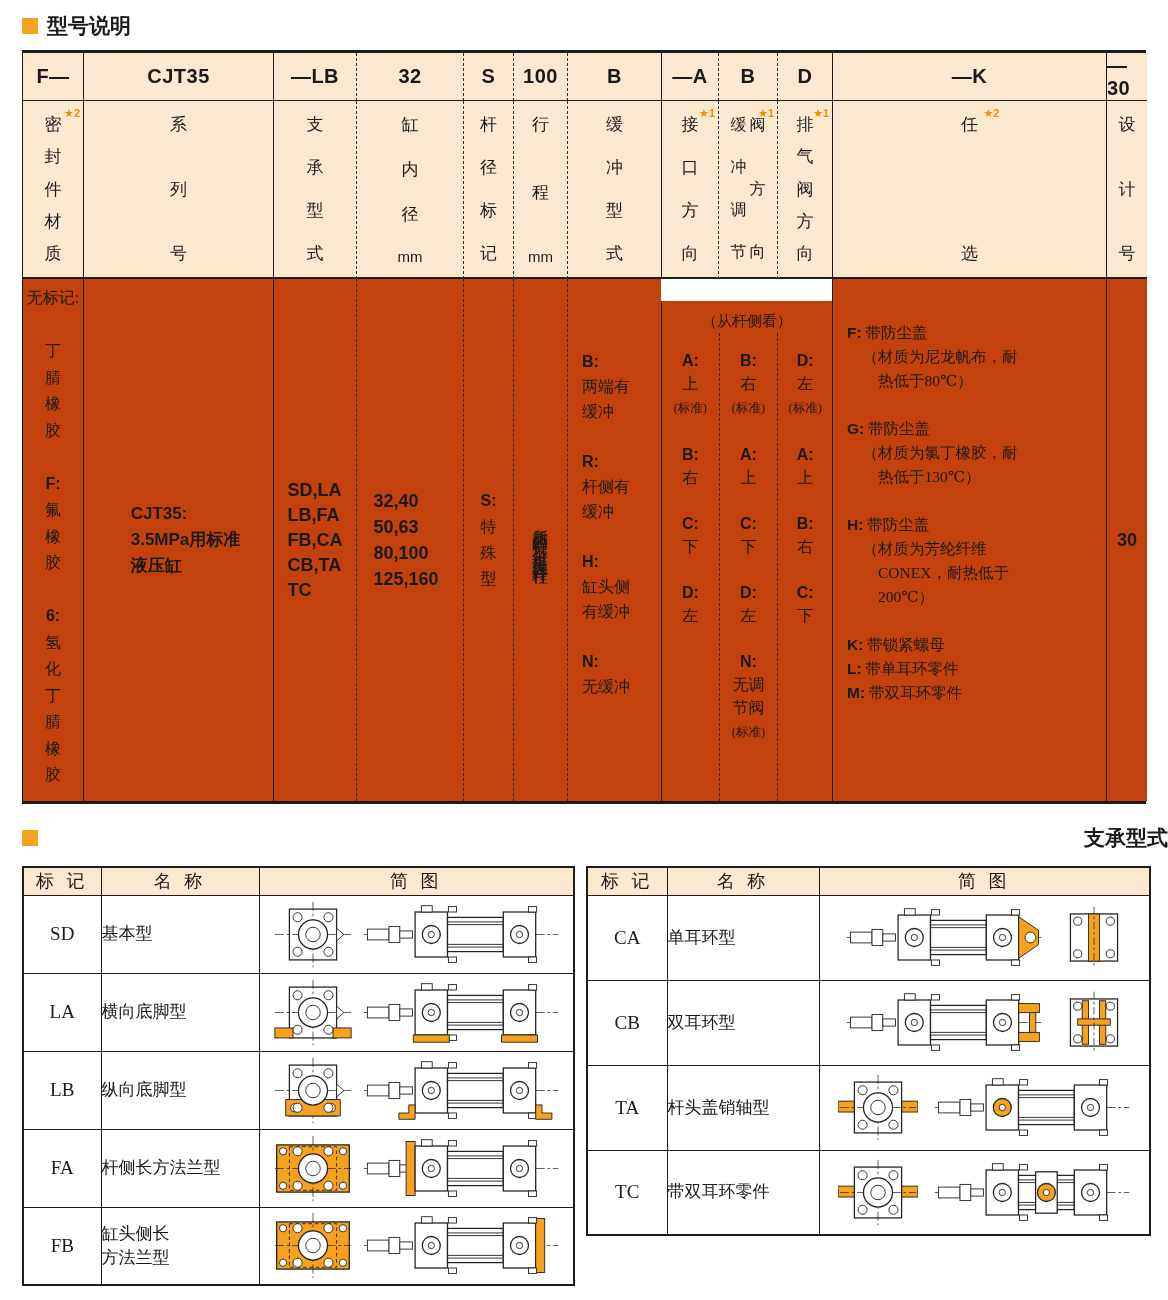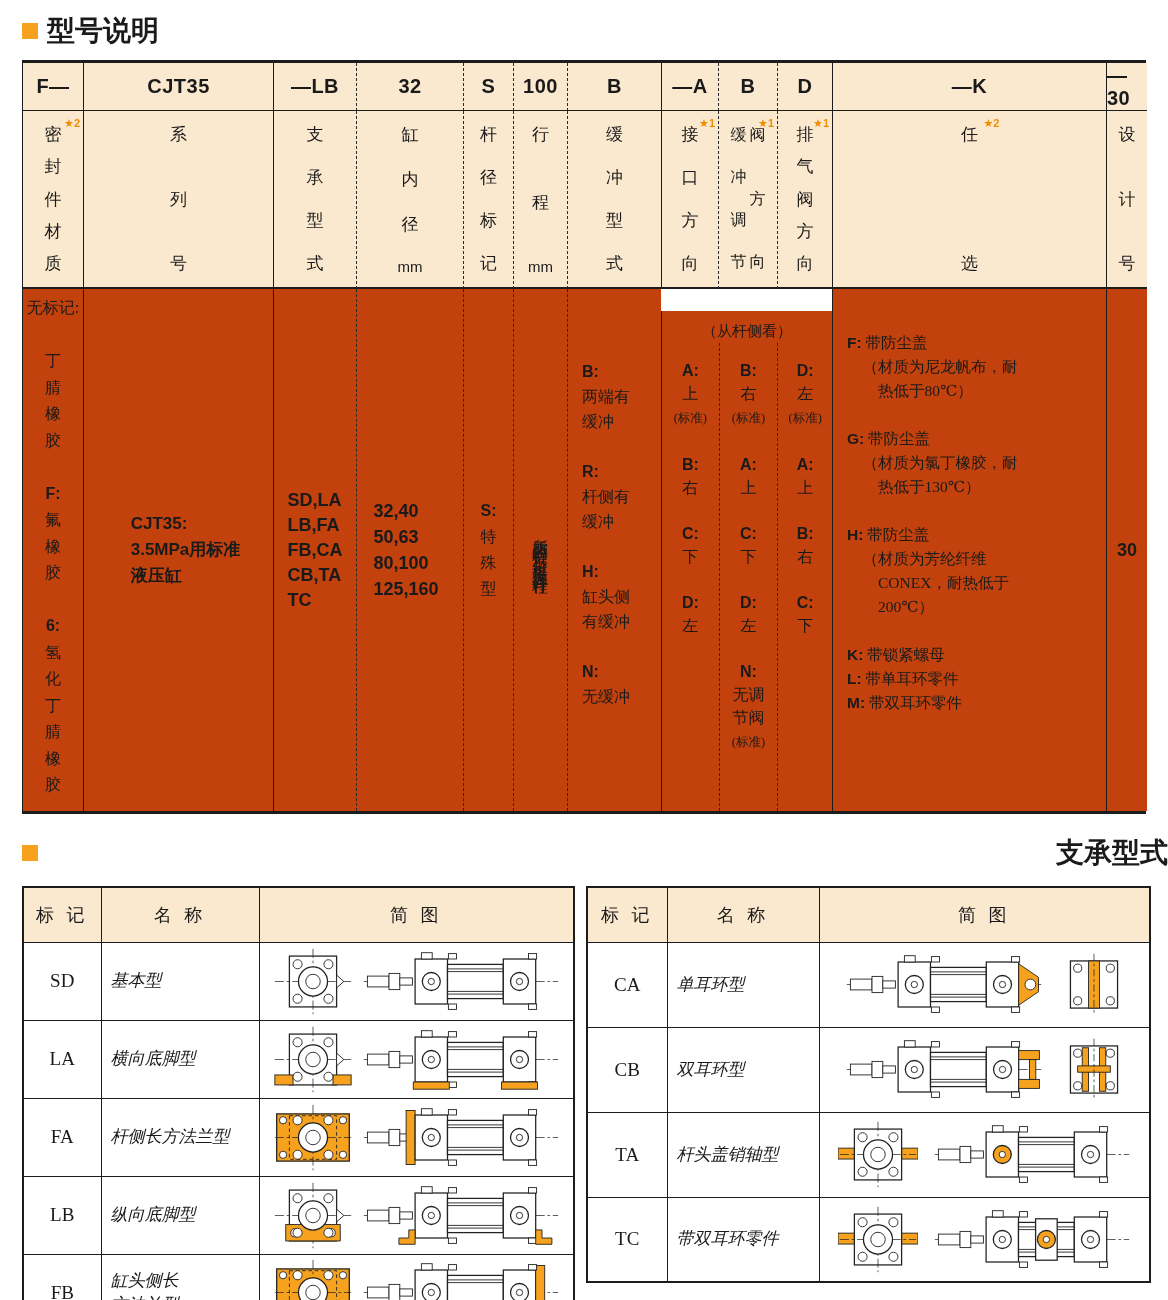--- a/index.html
+++ b/index.html
@@ -9,21 +9,21 @@
     --line:#1c1c1c;
   }
   html,body{margin:0;padding:0;}
   body{
     width:1168px;height:1300px;background:#fff;color:var(--ink);
     font-family:"Liberation Sans","DejaVu Sans",sans-serif;
     position:relative;overflow:hidden;
   }
   .section-title{
     display:flex;align-items:center;gap:9px;
-    font-weight:bold;font-size:28px;margin:0 0 10px 22px;
+    font-weight:bold;font-size:21px;margin:0 0 10px 22px;
     font-family:"Liberation Sans",sans-serif;
   }
   .bullet{width:16px;height:16px;background:var(--orange);flex:0 0 auto;}
   .pad-top{padding-top:12px;}
 
   
   .model-table{
     margin-left:22px;width:1124px;box-sizing:border-box;
     display:grid;
     grid-template-columns:60px 190px 83px 107px 50px 54px 94px 57px 59px 55px 274px 41px;
@@ -82,24 +82,24 @@
   .design-col{font-family:"Liberation Sans",sans-serif;font-weight:bold;font-size:18px;}
 
   
   .support-wrap{display:flex;gap:11px;margin:14px 0 0 22px;align-items:flex-start;}
   table.support-table{border-collapse:collapse;table-layout:fixed;
         font-family:"Liberation Serif","DejaVu Serif",serif;}
   table.support-table th,table.support-table td{
         border:1.3px solid var(--line);box-sizing:border-box;}
   table.support-table{border:2.4px solid var(--line);}
   table.support-table th{
-        background:var(--peach);font-weight:normal;font-size:18px;height:55px;
+        background:var(--peach);font-weight:normal;font-size:18px;height:28px;
         letter-spacing:4px;}
   td.st-code{text-align:center;font-size:19px;}
-  td.st-name{font-size:17px;padding-left:9px;white-space:pre-line;line-height:24px;font-style:italic;}
+  td.st-name{font-size:17px;padding-left:0;white-space:pre-line;line-height:24px;}
   td.st-diagram{padding:2px 4px;}
   .diag-box{display:flex;align-items:center;justify-content:space-evenly;width:100%;}
   .lt td{height:78px;}
   .rt td{height:85px;}
 </style>
 </head>
 <body>
 
 <div class="section-title pad-top">
   <span class="bullet"></span>
@@ -360,20 +360,67 @@
                 <rect x="96" y="63" width="9" height="6" fill="#fff" stroke="#222"></rect>
                 <rect x="185" y="7" width="9" height="6" fill="#fff" stroke="#222"></rect>
                 <rect x="185" y="63" width="9" height="6" fill="#fff" stroke="#222"></rect>
                 <rect x="57" y="63" width="40" height="8" fill="#F6A21E" stroke="#222"></rect>
                 <rect x="155" y="63" width="40" height="8" fill="#F6A21E" stroke="#222"></rect>
               </svg>
             </div>
           </td>
         </tr>
         <tr>
+          <td class="st-code">LB</td>
+          <td class="st-name">纵向底脚型</td>
+          <td class="st-diagram">
+            <div class="diag-box">
+              <svg width="80" height="69" viewBox="0 0 88 76" role="img">
+                <rect x="18" y="10" width="52" height="56" fill="#fff" stroke="#222" stroke-width="1.4"></rect>
+                <line x1="2" y1="38" x2="86" y2="38" stroke="#222" stroke-width="0.8" stroke-dasharray="10 3 3 3"></line>
+                <line x1="44" y1="2" x2="44" y2="74" stroke="#222" stroke-width="0.8" stroke-dasharray="10 3 3 3"></line>
+                <rect x="14" y="48" width="60" height="18" fill="#F6A21E" stroke="#222"></rect>
+                <circle cx="24" cy="57" r="4.5" fill="#fff" stroke="#222"></circle>
+                <circle cx="64" cy="57" r="4.5" fill="#fff" stroke="#222"></circle>
+                <circle cx="44" cy="38" r="16" fill="#fff" stroke="#222" stroke-width="1.4"></circle>
+                <circle cx="44" cy="38" r="8" fill="#fff" stroke="#222"></circle>
+                <circle cx="27" cy="19" r="5" fill="#fff" stroke="#222"></circle>
+                <circle cx="61" cy="19" r="5" fill="#fff" stroke="#222"></circle>
+                <circle cx="27" cy="57" r="5" fill="#fff" stroke="#222"></circle>
+                <circle cx="61" cy="57" r="5" fill="#fff" stroke="#222"></circle>
+                <path d="M70 31 L78 38 L70 45 Z" fill="#fff" stroke="#222"></path>
+              </svg>
+              <svg width="198" height="69" viewBox="0 0 220 76" role="img">
+                <line x1="2" y1="38" x2="218" y2="38" stroke="#222" stroke-width="0.8" stroke-dasharray="12 3 3 3"></line>
+                <rect x="6" y="32" width="24" height="12" fill="#fff" stroke="#222"></rect>
+                <rect x="30" y="29" width="12" height="18" fill="#fff" stroke="#222"></rect>
+                <rect x="42" y="34" width="14" height="8" fill="#fff" stroke="#222"></rect>
+                <rect x="59" y="13" width="36" height="50" fill="#fff" stroke="#222" stroke-width="1.4"></rect>
+                <rect x="66" y="6" width="12" height="7" fill="#fff" stroke="#222"></rect>
+                <circle cx="77" cy="38" r="10" fill="#fff" stroke="#222" stroke-width="1.4"></circle>
+                <circle cx="77" cy="38" r="3.5" fill="#fff" stroke="#222"></circle>
+                <rect x="95" y="19" width="62" height="38" fill="#fff" stroke="#222" stroke-width="1.4"></rect>
+                <line x1="95" y1="24" x2="157" y2="24" stroke="#222"></line>
+                <line x1="95" y1="27" x2="157" y2="27" stroke="#222"></line>
+                <line x1="95" y1="49" x2="157" y2="49" stroke="#222"></line>
+                <line x1="95" y1="52" x2="157" y2="52" stroke="#222"></line>
+                <rect x="157" y="13" width="36" height="50" fill="#fff" stroke="#222" stroke-width="1.4"></rect>
+                <circle cx="175" cy="38" r="10" fill="#fff" stroke="#222" stroke-width="1.4"></circle>
+                <circle cx="175" cy="38" r="3.5" fill="#fff" stroke="#222"></circle>
+                <rect x="96" y="7" width="9" height="6" fill="#fff" stroke="#222"></rect>
+                <rect x="96" y="63" width="9" height="6" fill="#fff" stroke="#222"></rect>
+                <rect x="185" y="7" width="9" height="6" fill="#fff" stroke="#222"></rect>
+                <rect x="185" y="63" width="9" height="6" fill="#fff" stroke="#222"></rect>
+                <path d="M59 54 L59 70 L41 70 L41 63 L52 63 L52 54 Z" fill="#F6A21E" stroke="#222"></path>
+                <path d="M193 54 L193 70 L211 70 L211 63 L200 63 L200 54 Z" fill="#F6A21E" stroke="#222"></path>
+              </svg>
+            </div>
+          </td>
+        </tr>
+        <tr>
           <td class="st-code">FA</td>
           <td class="st-name">杆侧长方法兰型</td>
           <td class="st-diagram">
             <div class="diag-box">
               <svg width="80" height="69" viewBox="0 0 88 76" role="img">
                 <rect x="4" y="12" width="80" height="52" fill="#F6A21E" stroke="#222" stroke-width="1.4"></rect>
                 <rect x="18" y="14" width="52" height="48" fill="none" stroke="#222" stroke-dasharray="4 3"></rect>
                 <circle cx="11" cy="19" r="4" fill="#fff" stroke="#222"></circle>
                 <circle cx="77" cy="19" r="4" fill="#fff" stroke="#222"></circle>
                 <circle cx="11" cy="57" r="4" fill="#fff" stroke="#222"></circle>
@@ -407,67 +454,20 @@
                 <circle cx="175" cy="38" r="3.5" fill="#fff" stroke="#222"></circle>
                 <rect x="96" y="7" width="9" height="6" fill="#fff" stroke="#222"></rect>
                 <rect x="96" y="63" width="9" height="6" fill="#fff" stroke="#222"></rect>
                 <rect x="185" y="7" width="9" height="6" fill="#fff" stroke="#222"></rect>
                 <rect x="185" y="63" width="9" height="6" fill="#fff" stroke="#222"></rect>
               </svg>
             </div>
           </td>
         </tr>
         <tr>
-          <td class="st-code">LB</td>
-          <td class="st-name">纵向底脚型</td>
-          <td class="st-diagram">
-            <div class="diag-box">
-              <svg width="80" height="69" viewBox="0 0 88 76" role="img">
-                <rect x="18" y="10" width="52" height="56" fill="#fff" stroke="#222" stroke-width="1.4"></rect>
-                <line x1="2" y1="38" x2="86" y2="38" stroke="#222" stroke-width="0.8" stroke-dasharray="10 3 3 3"></line>
-                <line x1="44" y1="2" x2="44" y2="74" stroke="#222" stroke-width="0.8" stroke-dasharray="10 3 3 3"></line>
-                <rect x="14" y="48" width="60" height="18" fill="#F6A21E" stroke="#222"></rect>
-                <circle cx="24" cy="57" r="4.5" fill="#fff" stroke="#222"></circle>
-                <circle cx="64" cy="57" r="4.5" fill="#fff" stroke="#222"></circle>
-                <circle cx="44" cy="38" r="16" fill="#fff" stroke="#222" stroke-width="1.4"></circle>
-                <circle cx="44" cy="38" r="8" fill="#fff" stroke="#222"></circle>
-                <circle cx="27" cy="19" r="5" fill="#fff" stroke="#222"></circle>
-                <circle cx="61" cy="19" r="5" fill="#fff" stroke="#222"></circle>
-                <circle cx="27" cy="57" r="5" fill="#fff" stroke="#222"></circle>
-                <circle cx="61" cy="57" r="5" fill="#fff" stroke="#222"></circle>
-                <path d="M70 31 L78 38 L70 45 Z" fill="#fff" stroke="#222"></path>
-              </svg>
-              <svg width="198" height="69" viewBox="0 0 220 76" role="img">
-                <line x1="2" y1="38" x2="218" y2="38" stroke="#222" stroke-width="0.8" stroke-dasharray="12 3 3 3"></line>
-                <rect x="6" y="32" width="24" height="12" fill="#fff" stroke="#222"></rect>
-                <rect x="30" y="29" width="12" height="18" fill="#fff" stroke="#222"></rect>
-                <rect x="42" y="34" width="14" height="8" fill="#fff" stroke="#222"></rect>
-                <rect x="59" y="13" width="36" height="50" fill="#fff" stroke="#222" stroke-width="1.4"></rect>
-                <rect x="66" y="6" width="12" height="7" fill="#fff" stroke="#222"></rect>
-                <circle cx="77" cy="38" r="10" fill="#fff" stroke="#222" stroke-width="1.4"></circle>
-                <circle cx="77" cy="38" r="3.5" fill="#fff" stroke="#222"></circle>
-                <rect x="95" y="19" width="62" height="38" fill="#fff" stroke="#222" stroke-width="1.4"></rect>
-                <line x1="95" y1="24" x2="157" y2="24" stroke="#222"></line>
-                <line x1="95" y1="27" x2="157" y2="27" stroke="#222"></line>
-                <line x1="95" y1="49" x2="157" y2="49" stroke="#222"></line>
-                <line x1="95" y1="52" x2="157" y2="52" stroke="#222"></line>
-                <rect x="157" y="13" width="36" height="50" fill="#fff" stroke="#222" stroke-width="1.4"></rect>
-                <circle cx="175" cy="38" r="10" fill="#fff" stroke="#222" stroke-width="1.4"></circle>
-                <circle cx="175" cy="38" r="3.5" fill="#fff" stroke="#222"></circle>
-                <rect x="96" y="7" width="9" height="6" fill="#fff" stroke="#222"></rect>
-                <rect x="96" y="63" width="9" height="6" fill="#fff" stroke="#222"></rect>
-                <rect x="185" y="7" width="9" height="6" fill="#fff" stroke="#222"></rect>
-                <rect x="185" y="63" width="9" height="6" fill="#fff" stroke="#222"></rect>
-                <path d="M59 54 L59 70 L41 70 L41 63 L52 63 L52 54 Z" fill="#F6A21E" stroke="#222"></path>
-                <path d="M193 54 L193 70 L211 70 L211 63 L200 63 L200 54 Z" fill="#F6A21E" stroke="#222"></path>
-              </svg>
-            </div>
-          </td>
-        </tr>
-        <tr>
           <td class="st-code">FB</td>
           <td class="st-name">缸头侧长
 方法兰型</td>
           <td class="st-diagram">
             <div class="diag-box">
               <svg width="80" height="69" viewBox="0 0 88 76" role="img">
                 <rect x="4" y="12" width="80" height="52" fill="#F6A21E" stroke="#222" stroke-width="1.4"></rect>
                 <rect x="18" y="14" width="52" height="48" fill="none" stroke="#222" stroke-dasharray="4 3"></rect>
                 <circle cx="11" cy="19" r="4" fill="#fff" stroke="#222"></circle>
                 <circle cx="77" cy="19" r="4" fill="#fff" stroke="#222"></circle>

